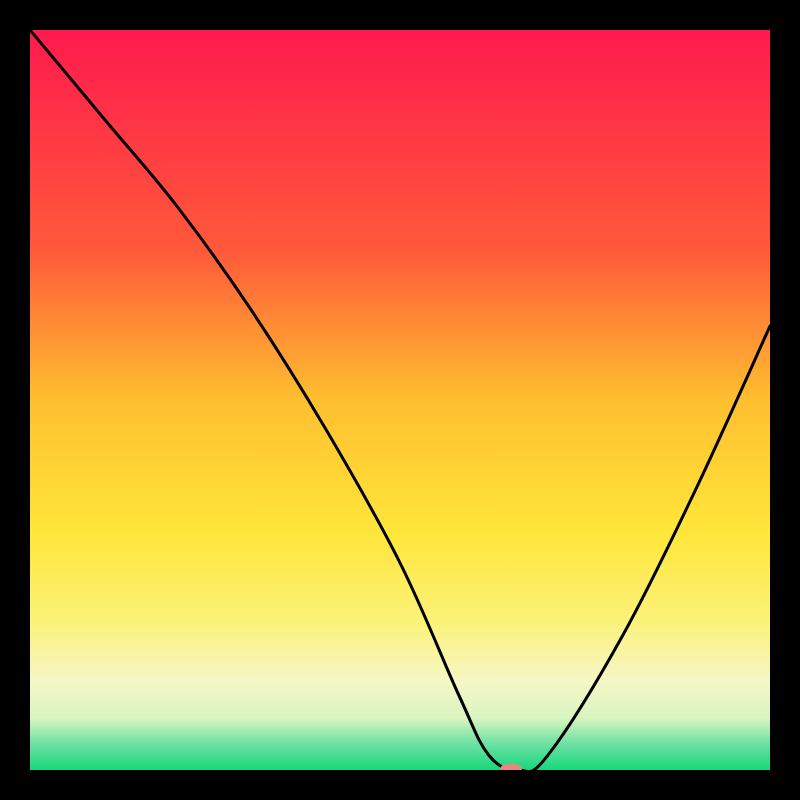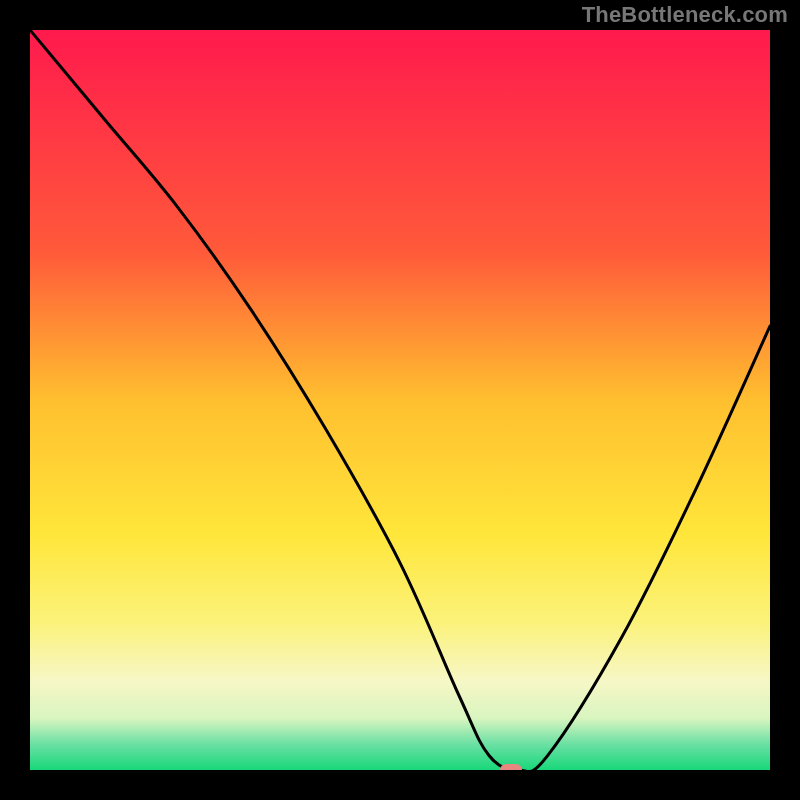--- a/index.html
+++ b/index.html
@@ -46,21 +46,20 @@
     height: 12px;
     border-radius: 6px;
     background: #e8877f;
     transform: translate(-50%, -50%);
   }
 </style>
 </head>
 <body>
 
 <div class="outer">
-  <div class="attribution">TheBottleneck.com</div>
 
   <div class="plot">
     <svg class="bg-svg" viewBox="0 0 740 740" preserveAspectRatio="none">
       <defs>
         <linearGradient id="grad" x1="0" y1="0" x2="0" y2="1">
             <stop offset="0%" stop-color="#ff1a4d"></stop>
             <stop offset="30%" stop-color="#ff5a3a"></stop>
             <stop offset="50%" stop-color="#ffbf2f"></stop>
             <stop offset="68%" stop-color="#ffe63a"></stop>
             <stop offset="80%" stop-color="#fbf27a"></stop>

